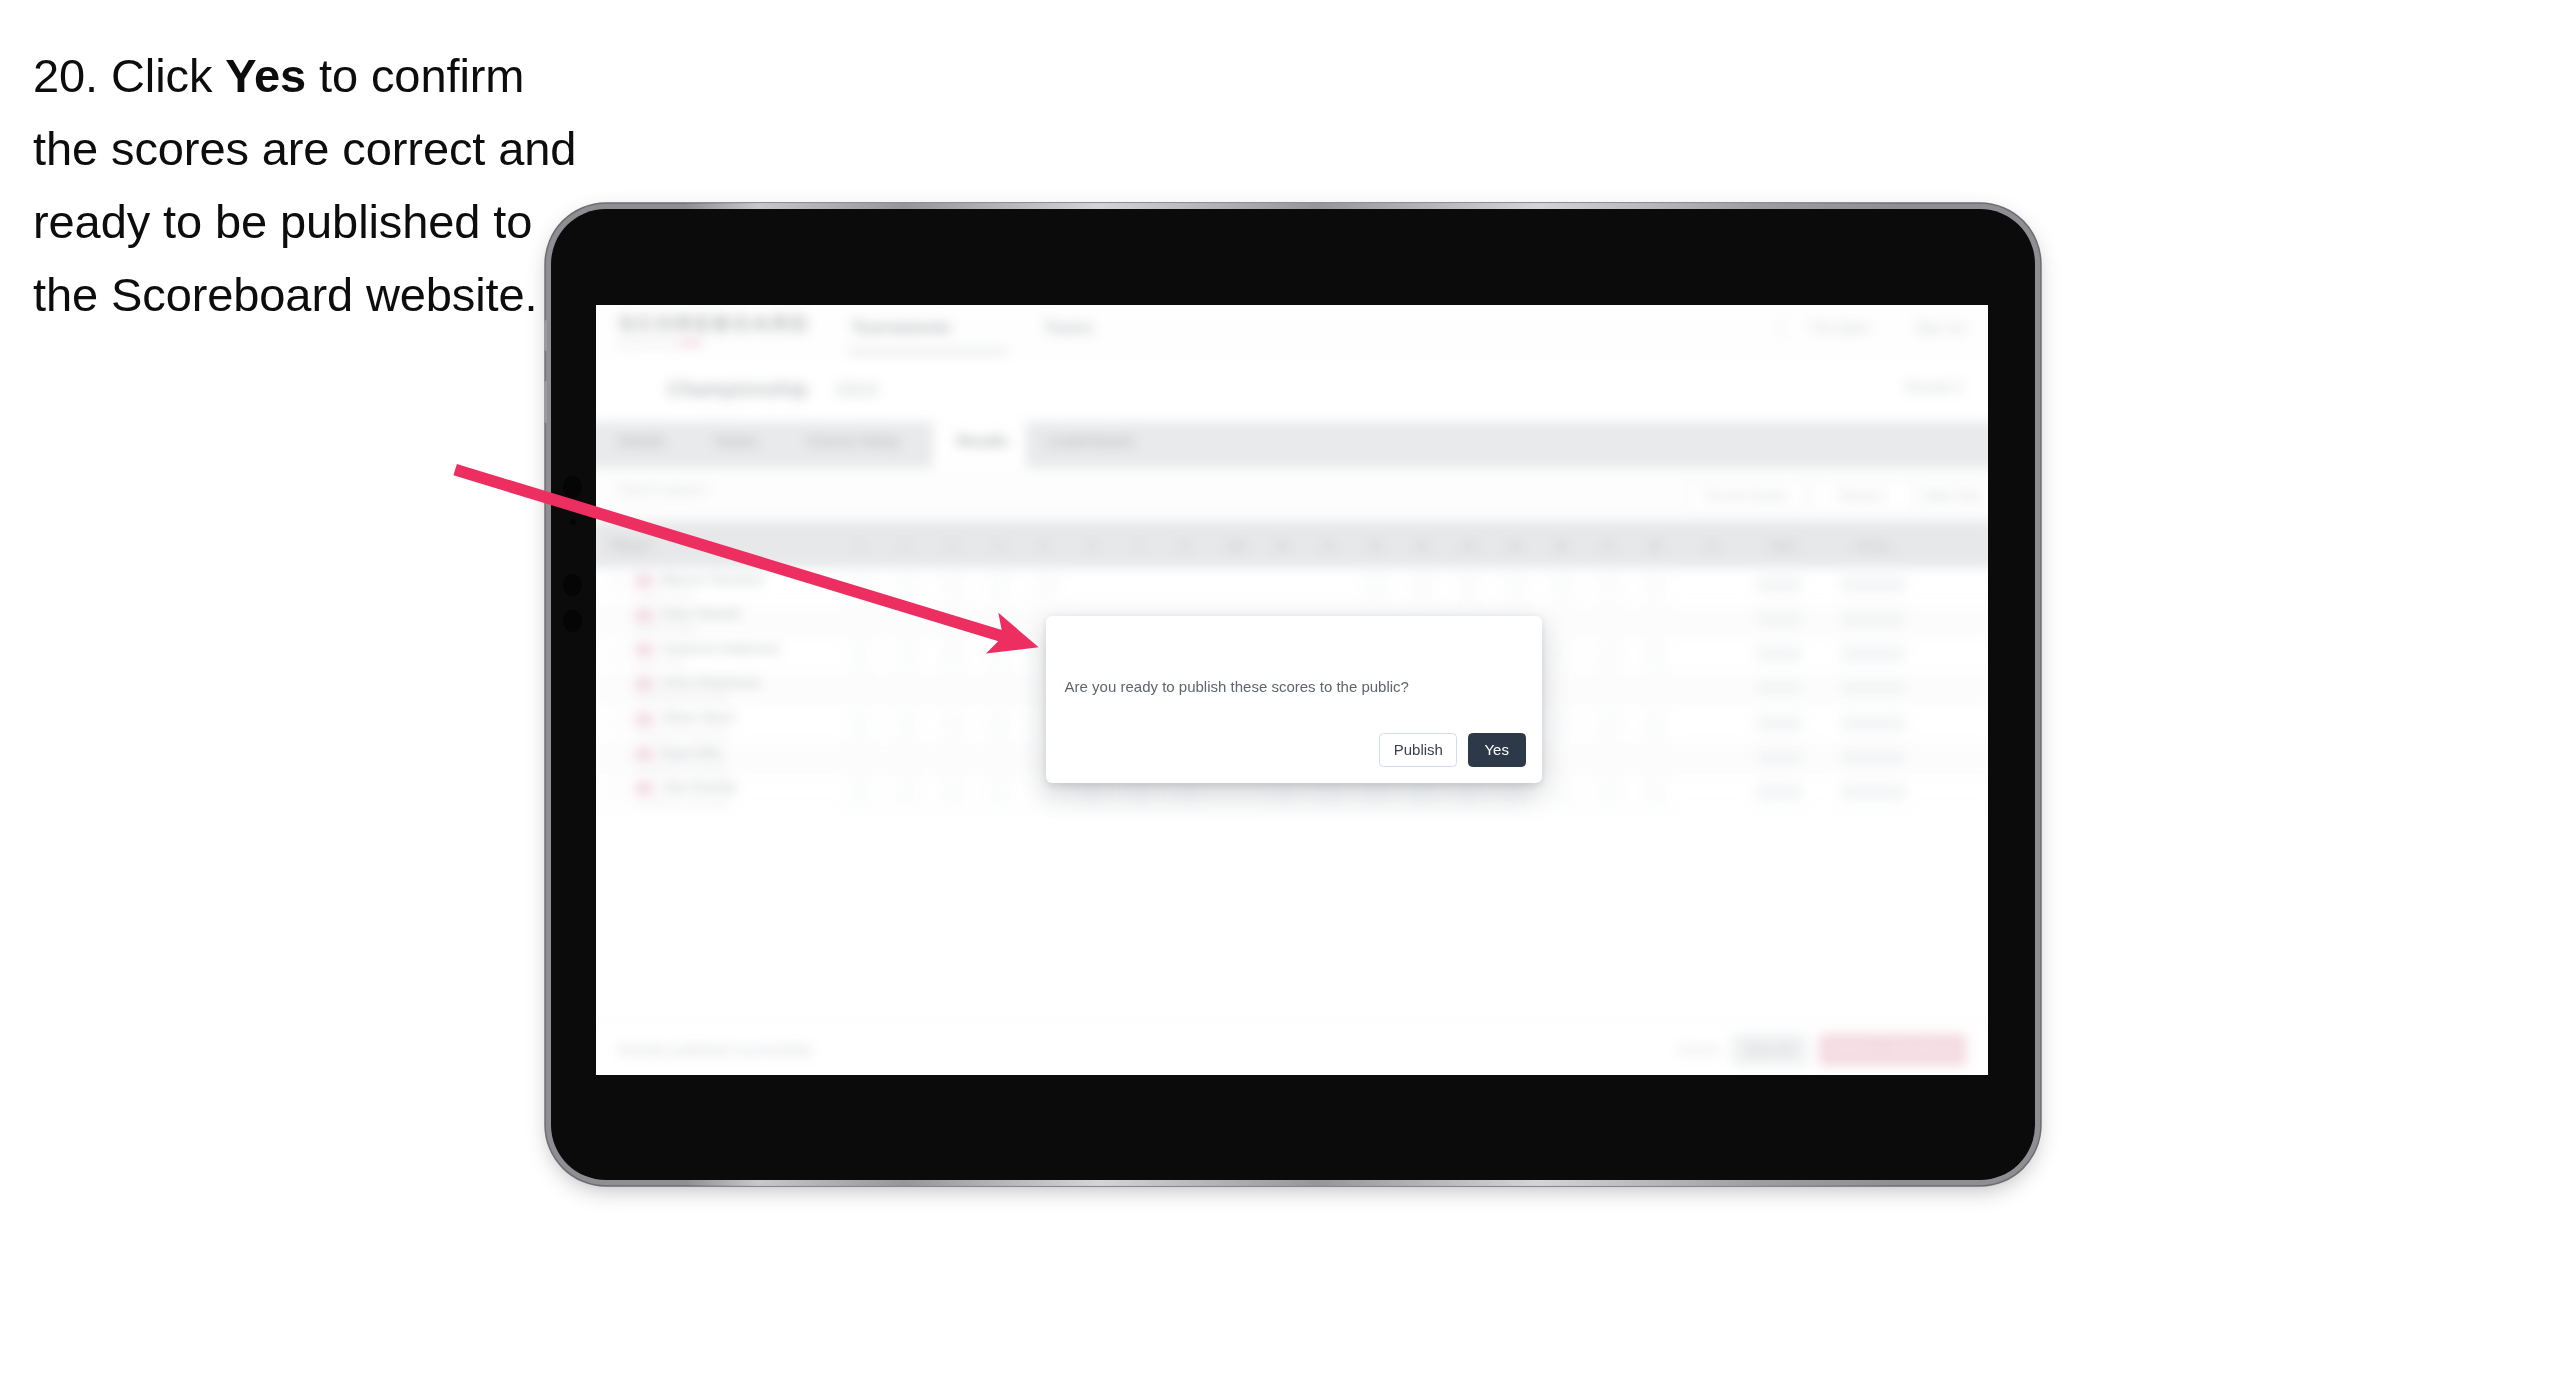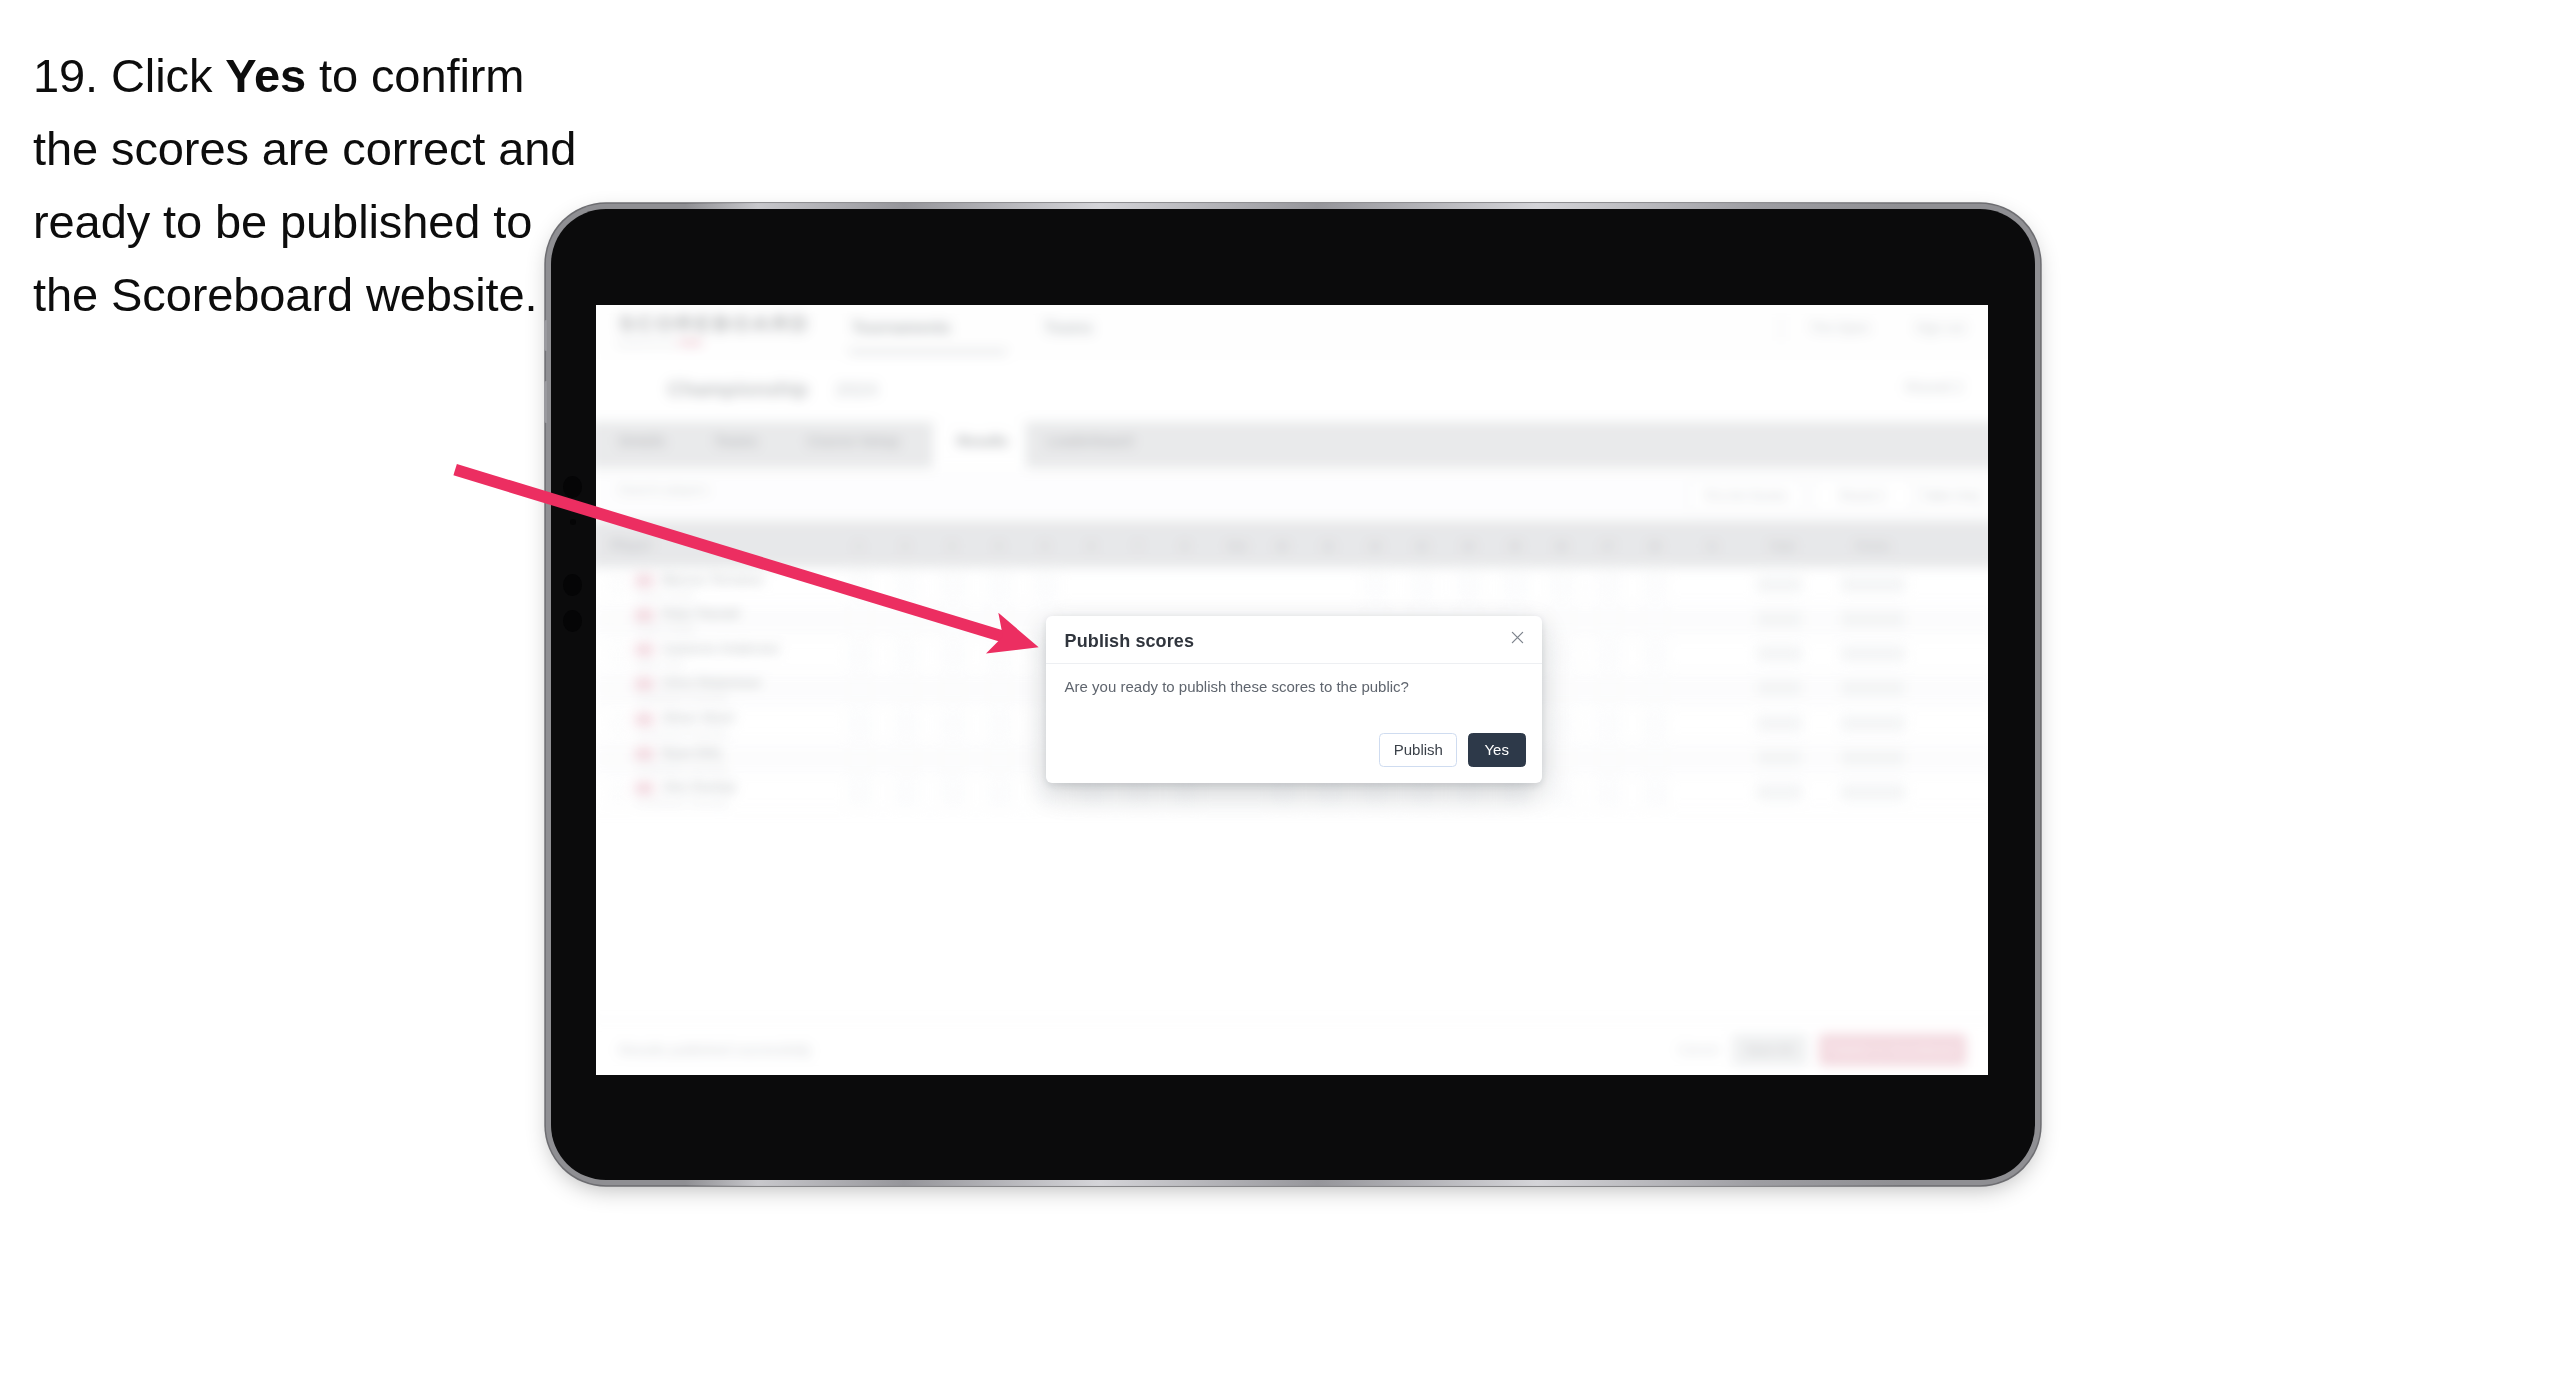--- a/index.html
+++ b/index.html
@@ -435,21 +435,21 @@
     position: absolute;
     left: 0; top: 0;
     width: 2576px; height: 1386px;
     pointer-events: none;
   }
 </style>
 </head>
 <body>
 
 <div id="instruction">
-  <span>19.</span>
+  <span>20.</span>
   <span>Click </span><b>Yes</b><span> to confirm the scores are correct and ready to be published to the Scoreboard website.</span>
 </div>
 
 <div id="tablet">
   <div id="tablet-rail-top"></div>
   <div id="tablet-rail-bottom"></div>
 
   <div class="side-btn" style="top:111px;height:31px;"></div>
   <div class="side-btn" style="top:172px;height:42px;"></div>
 
@@ -701,28 +701,20 @@
         <div class="footer-link" style="right:275px;">Cancel</div>
         <div class="footer-btn secondary" style="right:187px;width:74px;">Save All</div>
         <div class="footer-btn danger" style="right:30px;width:145px;">Publish to Scoreboard</div>
       </div>
 
     </div>
 
     <div id="modal-scrim"></div>
 
     <div id="dialog" role="dialog">
-      <div id="dialog-header">
-        <div id="dialog-title">Publish scores</div>
-        <div id="dialog-close">
-          <svg width="15" height="15" viewBox="0 0 20 20" aria-hidden="true">
-            <path d="M3.2 3.2 L16.8 16.8 M16.8 3.2 L3.2 16.8" stroke="#7d838c" stroke-width="1.7" stroke-linecap="round" fill="none"></path>
-          </svg>
-        </div>
-      </div>
       <div id="dialog-body">Are you ready to publish these scores to the public?</div>
       <div id="dialog-actions">
         <button class="dlg-btn cancel">Publish</button>
         <button class="dlg-btn confirm">Yes</button>
       </div>
     </div>
 
   </div>
 </div>
 

